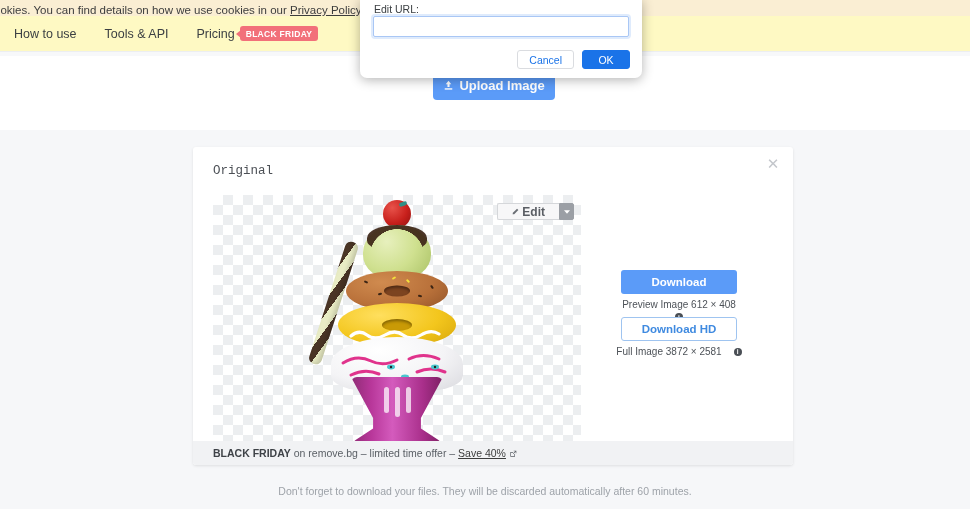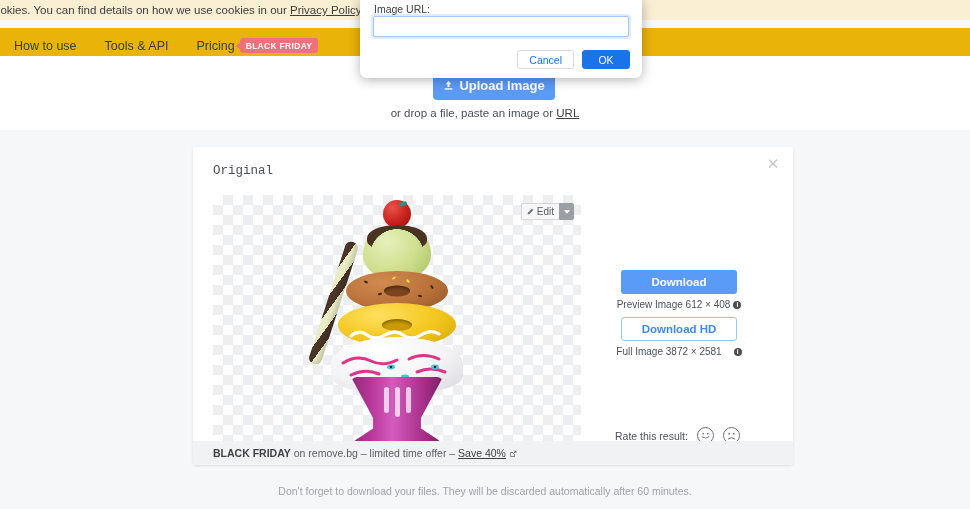--- a/index.html
+++ b/index.html
@@ -20,22 +20,22 @@
   .cookie-text {
     font-size: 11.5px; color: #3d3d3d; white-space: nowrap;
     margin-left: -6px;
   }
   .cookie-text a, .inline-link {
     color: #3d3d3d; text-decoration: underline; cursor: pointer;
   }
 
   
   .navbar {
-    position: absolute; left: 0; top: 28px; width: 970px; height: 36px;
-    background: #eab308;
+    position: absolute; left: 0; top: 16px; width: 970px; height: 36px;
+    background: #fef9c3;
     display: flex; align-items: center;
     border-bottom: 1px solid #eceef1;
   }
   .nav-item {
     font-size: 12.5px; color: #3c4043; margin-left: 14px; cursor: pointer;
     white-space: nowrap;
   }
   .nav-item:first-child { margin-left: 14px; }
   .nav-item + .nav-item { margin-left: 28px; }
   .nav-pricing-wrap { display: flex; align-items: center; margin-left: 28px; }
@@ -113,23 +113,24 @@
     overflow: hidden;
   }
 
   .edit-btn-group {
     position: absolute; right: 7px; top: 8px;
     display: flex; height: 17px; cursor: pointer;
   }
   .edit-btn {
     background: #f7f7f8; border: 1px solid #d5d7da; border-right: none;
     border-radius: 2px 0 0 2px;
-    font-size: 10px; color: #5a5e64;
+    font-size: 12px; color: #5a5e64;
     display: flex; align-items: center; gap: 3px;
-    padding: 0 5px;
+    padding: 0 14px;
+    font-weight: bold;
   }
   .edit-caret {
     background: #9b9fa5; border: 1px solid #9b9fa5;
     border-radius: 0 2px 2px 0;
     width: 15px; display: flex; align-items: center; justify-content: center;
   }
 
   
   .sundae { position: absolute; left: 50%; top: 4px; transform: translateX(-50%);
             width: 150px; height: 242px; }
@@ -221,21 +222,21 @@
     position: absolute; left: 20px; top: 75px;
     width: 116px; height: 24px; border-radius: 3px;
     background: #5b9bf8; color: #fff;
     font-size: 11.5px; font-weight: bold;
     display: flex; align-items: center; justify-content: center;
     border: none; cursor: pointer;
   }
   .dl-caption {
     position: absolute; left: 0; top: 104px; width: 156px;
     text-align: center; font-size: 10px; color: #4d5258;
-    display: flex; align-items: center; justify-content: center; gap: 3px;
+    display: flex; align-items: center; justify-content: center; gap: 3px; flex-direction: column;
   }
   .dl-hd-btn {
     position: absolute; left: 20px; top: 122px;
     width: 116px; height: 24px; border-radius: 3px;
     background: #ffffff; color: #3f8ae0;
     border: 1px solid #9fc4f0;
     font-size: 11.5px; font-weight: bold;
     display: flex; align-items: center; justify-content: center;
     cursor: pointer;
   }
@@ -341,23 +342,20 @@
   </div>
 
   <div class="hero">
     <button class="upload-btn">
       <svg width="11" height="11" viewBox="0 0 16 16">
         <path d="M8 1 L12 6 H9.5 V10 H6.5 V6 H4 Z" fill="#ffffff"></path>
         <rect x="2.5" y="12" width="11" height="2" fill="#ffffff"></rect>
       </svg>
       <span>Upload Image</span>
     </button>
-    <div class="drop-text">
-      <span>or drop a file, paste an image or </span><a class="inline-link">URL</a>
-    </div>
   </div>
 
   <div class="main-area">
 
     <div class="result-card">
 
       <div class="card-close">✕</div>
 
       <div class="tabs">
         <div class="tab">Original</div>
@@ -425,52 +423,35 @@
         <div class="dl-caption">
           <span>Preview Image 612 × 408</span>
           <span class="info-dot">i</span>
         </div>
         <button class="dl-hd-btn">Download HD</button>
         <div class="dl-hd-caption">
           <span>Full Image 3872 × 2581</span>
           <span class="info-dot">i</span>
         </div>
 
-        <div class="rate-row">
-          <span class="rate-label">Rate this result:</span>
-          <span class="face">
-            <svg width="15" height="15" viewBox="0 0 16 16" style="position:absolute;left:0;top:0;">
-              <circle cx="5.5" cy="6" r="0.9" fill="#6d7278"></circle>
-              <circle cx="10.5" cy="6" r="0.9" fill="#6d7278"></circle>
-              <path d="M4.5 9.6 Q8 12.4 11.5 9.6" stroke="#6d7278" stroke-width="1" fill="none" stroke-linecap="round"></path>
-            </svg>
-          </span>
-          <span class="face">
-            <svg width="15" height="15" viewBox="0 0 16 16" style="position:absolute;left:0;top:0;">
-              <circle cx="5.5" cy="6" r="0.9" fill="#6d7278"></circle>
-              <circle cx="10.5" cy="6" r="0.9" fill="#6d7278"></circle>
-              <path d="M4.5 11.6 Q8 8.8 11.5 11.6" stroke="#6d7278" stroke-width="1" fill="none" stroke-linecap="round"></path>
-            </svg>
-          </span>
-        </div>
       </div>
     </div>
 
     <div class="bf-strip">
       <span class="bf-strip-text"><b class="bf-strong">BLACK FRIDAY</b><span> on remove.bg – limited time offer – </span><a class="inline-link">Save 40%</a><svg class="ext-icon" width="8" height="8" viewBox="0 0 12 12">
             <path d="M2 3 H6 V4 H3 V9 H8 V6 H9 V10 H2 Z" fill="#5b6066"></path>
             <path d="M7 1 H11 V5 H10 V2.7 L6.6 6.1 L5.9 5.4 L9.3 2 H7 Z" fill="#5b6066"></path>
           </svg></span>
     </div>
 
     <div class="footer-note">Don't forget to download your files. They will be discarded automatically after 60 minutes.</div>
   </div>
 
   <div class="dialog">
-    <div class="dialog-label">Image URL:</div>
+    <div class="dialog-label">Edit URL:</div>
     <input class="dialog-input" type="text" value="" autofocus="" style="">
     <div class="dialog-btns">
       <button class="btn-cancel">Cancel</button>
       <button class="btn-ok">OK</button>
     </div>
   </div>
 
 </div>
 
 </body></html>

